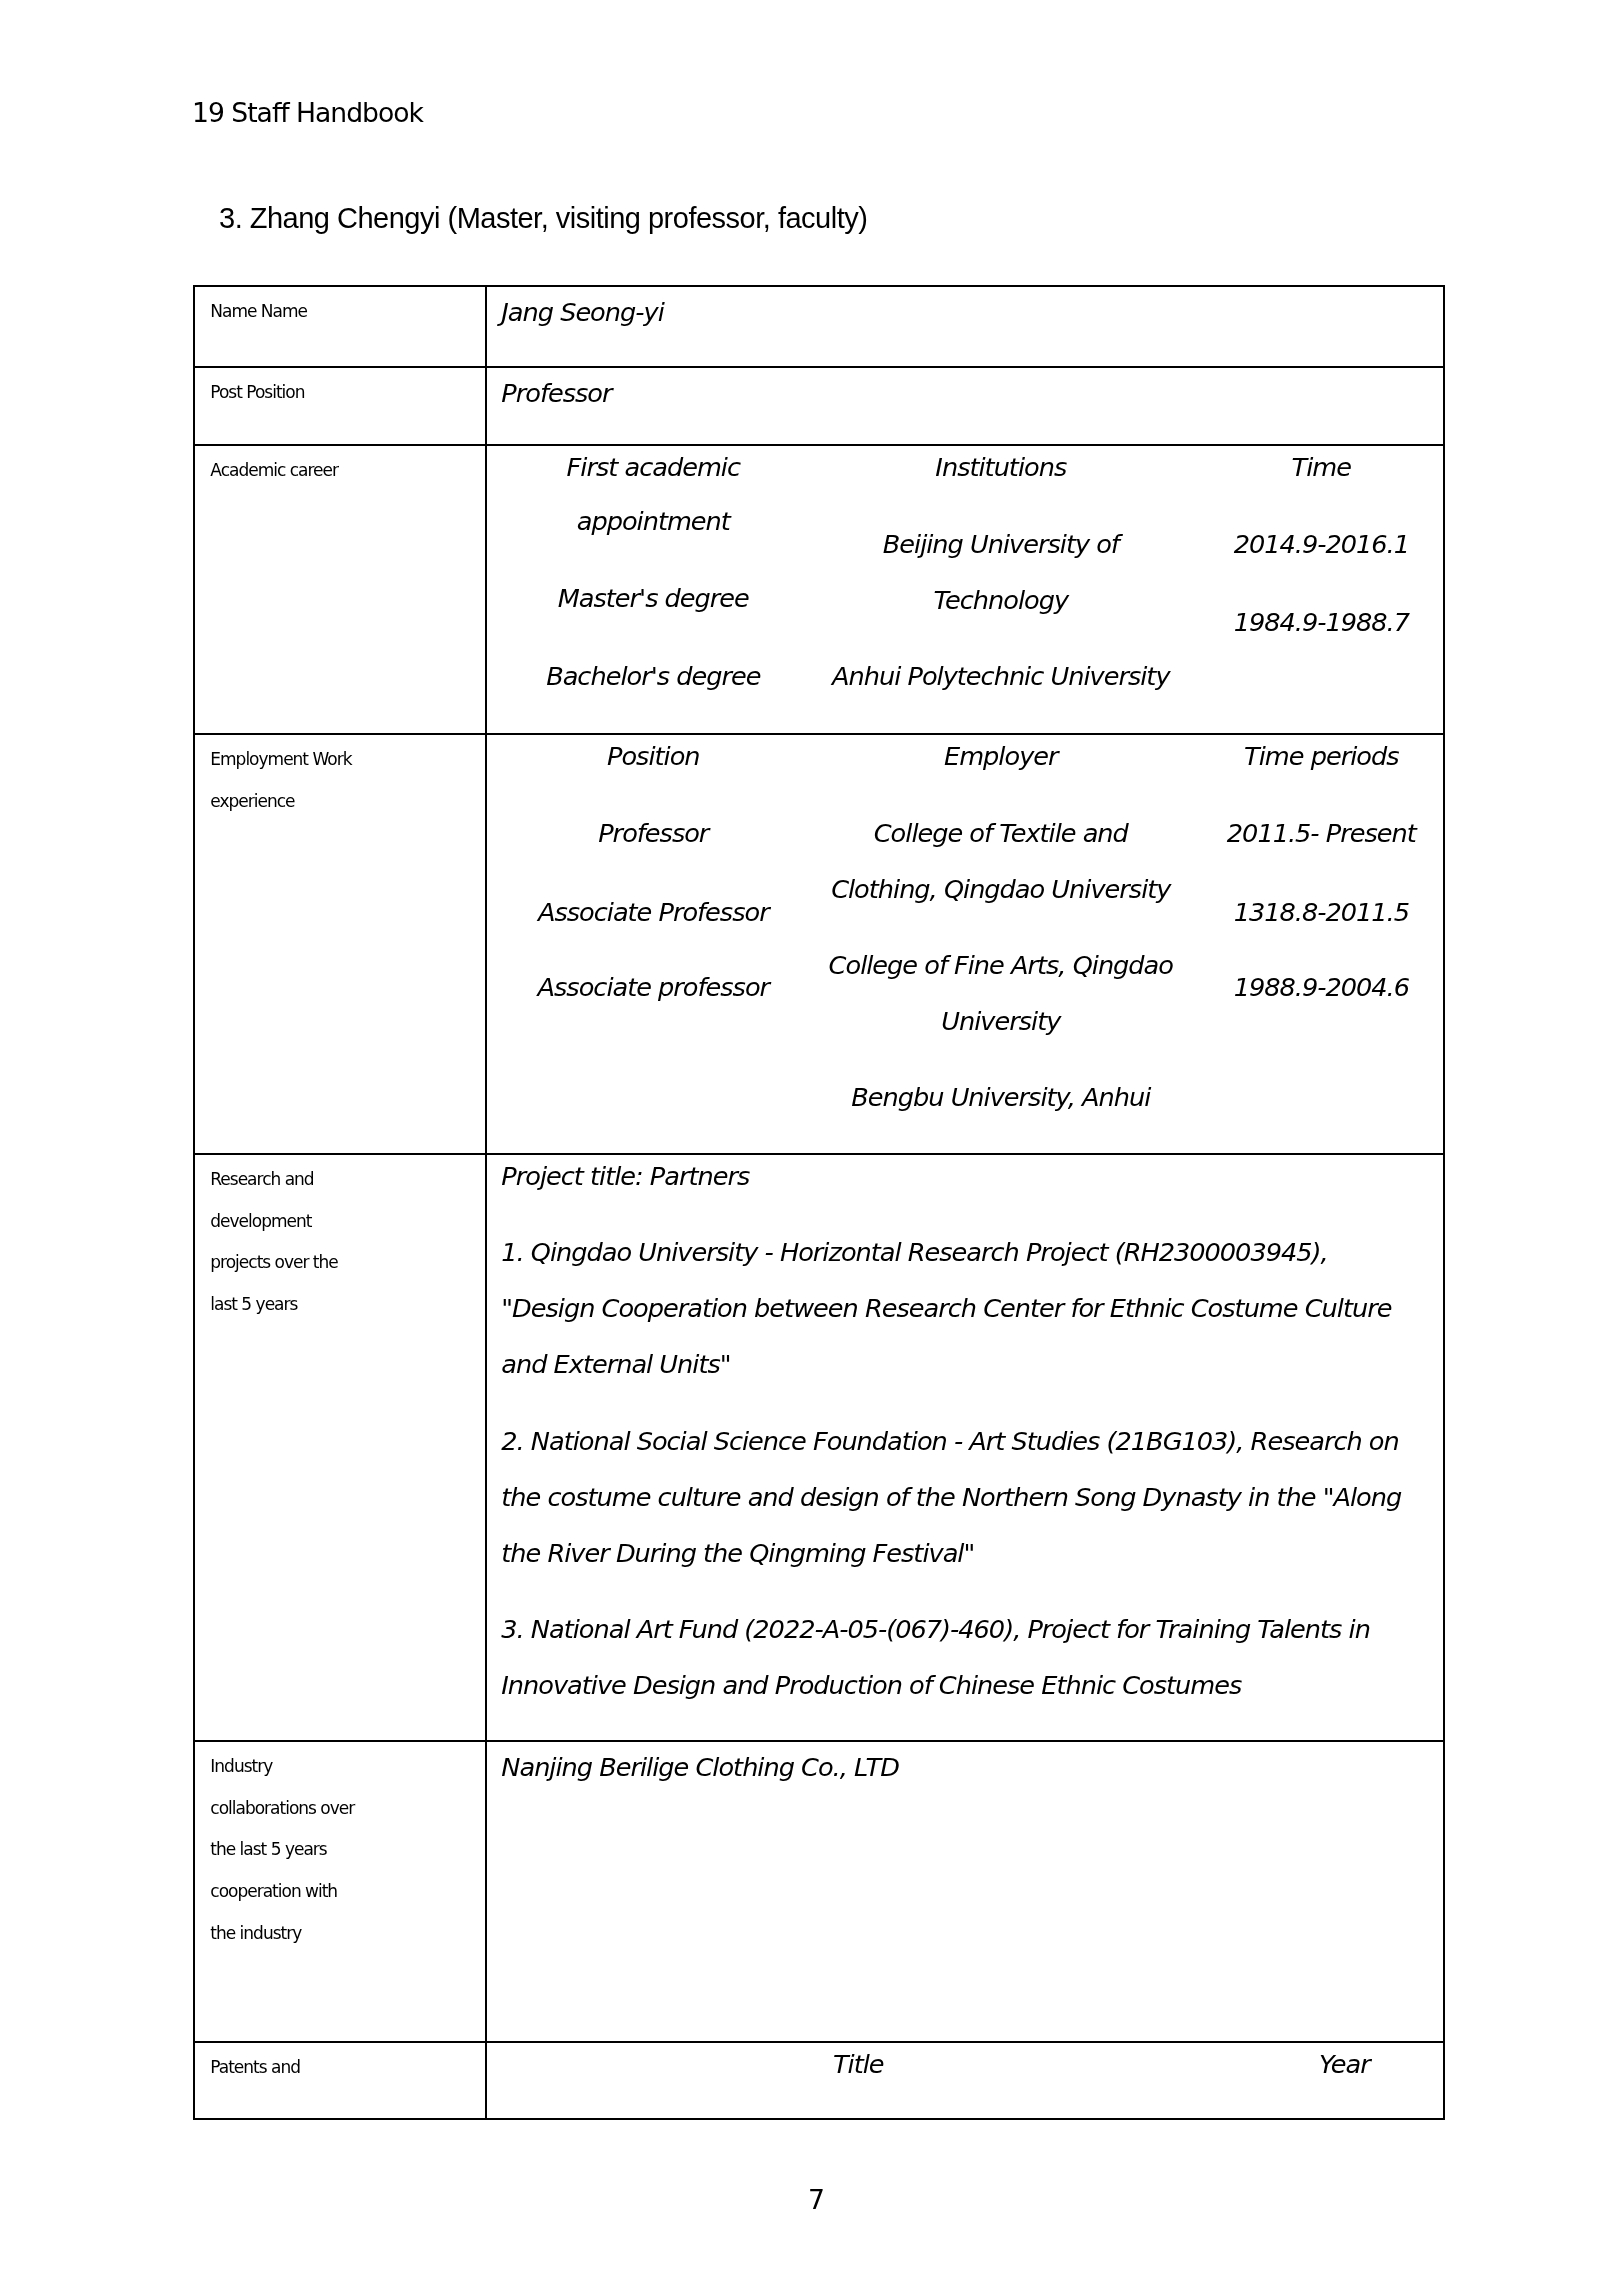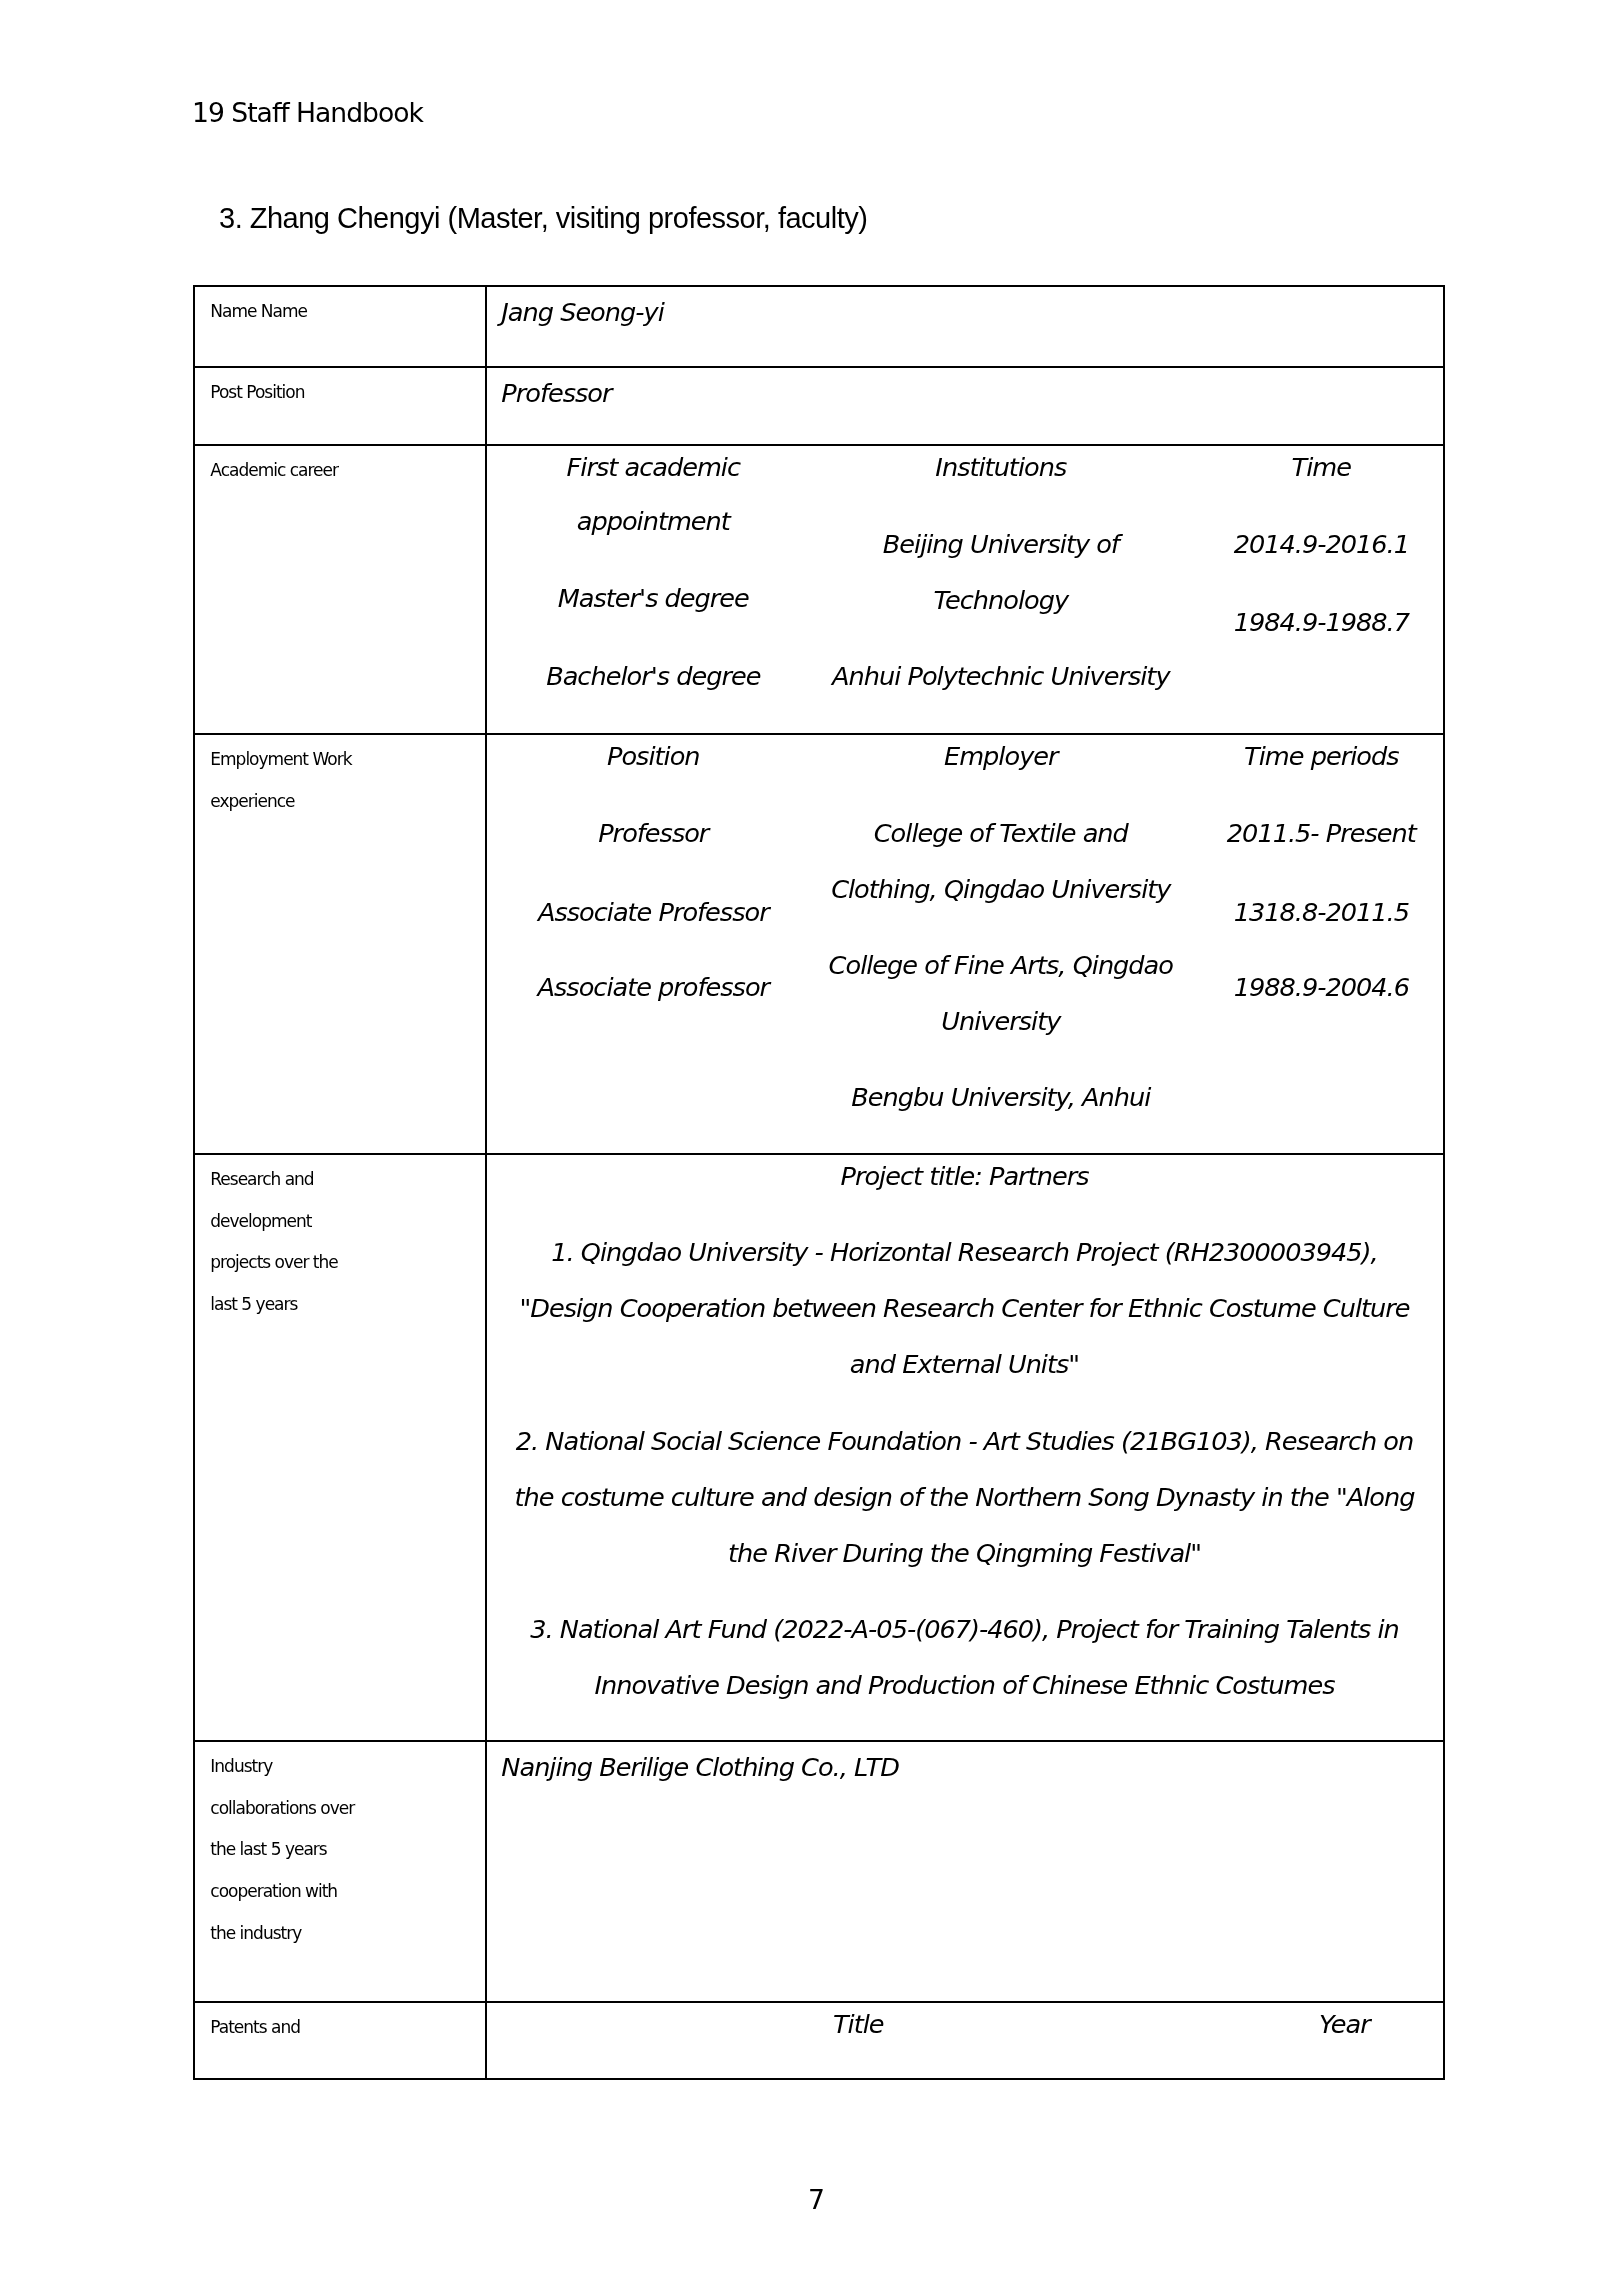--- a/index.html
+++ b/index.html
@@ -15,21 +15,21 @@
   td.label-cell { width: 275px; padding: 7.2px 0 0 15.3px !important; font-size: 17px;
          line-height: 56px; letter-spacing: -1px; font-family: "DejaVu Sans", sans-serif; }
   td.label-cell .l { display: block; line-height: 56px; margin-top: -14.3px; }
   td.label-cell .l:first-child { margin-top: -11.3px; }
   td.value-cell { font-style: italic; font-size: 25.6px; letter-spacing: -1px;
          font-family: "DejaVu Sans", sans-serif; }
   .simple-val { padding: 0 0 0 14px; line-height: 41px; }
   .grid3 { position: relative; width: 100%; height: 100%; }
   .col { position: absolute; top: 0; text-align: center; }
   .col span { position: absolute; left: 0; right: 0; white-space: nowrap; line-height: 31px; }
-  .research-block { padding: 0 15.3px 0 14px; line-height: 56px; text-align: center; }
+  .research-block { padding: 0 15.3px 0 14px; line-height: 56px; }
   .research-block p { margin: 0; }
   .research-block .gap { height: 20.5px; }
   .page-number { position: absolute; left: 808px; top: 2184px; font-size: 26.6px;
          font-family: "DejaVu Sans", sans-serif; }
 </style>
 </head>
 <body>
 
 <div class="running-header">19 Staff Handbook</div>
 <h1 class="section-title">3. Zhang Chengyi (Master, visiting professor, faculty)</h1>
@@ -137,21 +137,21 @@
         </div>
         <div class="gap"></div>
         <div>
           <p>3. National Art Fund (2022-A-05-(067)-460), Project for Training Talents in</p>
           <p>Innovative Design and Production of Chinese Ethnic Costumes</p>
         </div>
       </div>
     </td>
   </tr>
 
-  <tr style="height:261px">
+  <tr style="height:301px">
     <td class="label-cell">
       <span class="l">Industry</span>
       <span class="l">collaborations over</span>
       <span class="l">the last 5 years</span>
       <span class="l">cooperation with</span>
       <span class="l">the industry</span>
     </td>
     <td class="value-cell">
       <div class="simple-val" style="padding-top:5.1px">Nanjing Berilige Clothing Co., LTD</div>
     </td>

